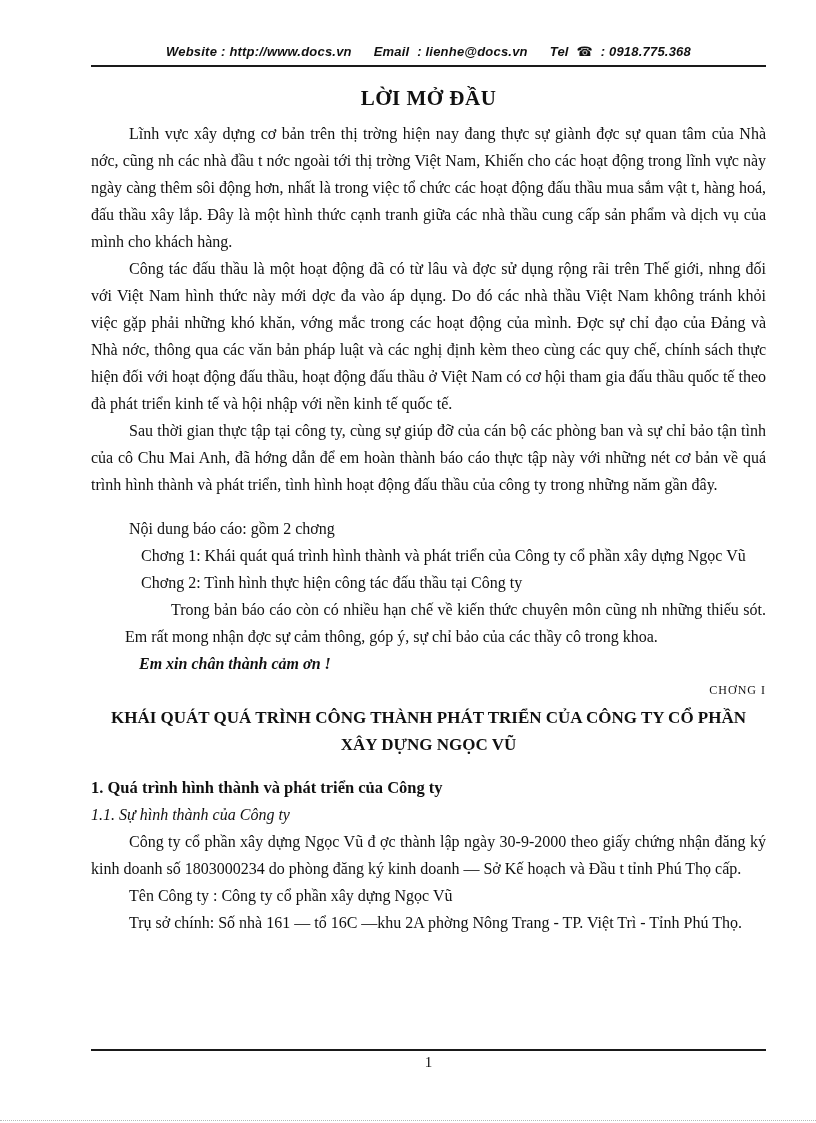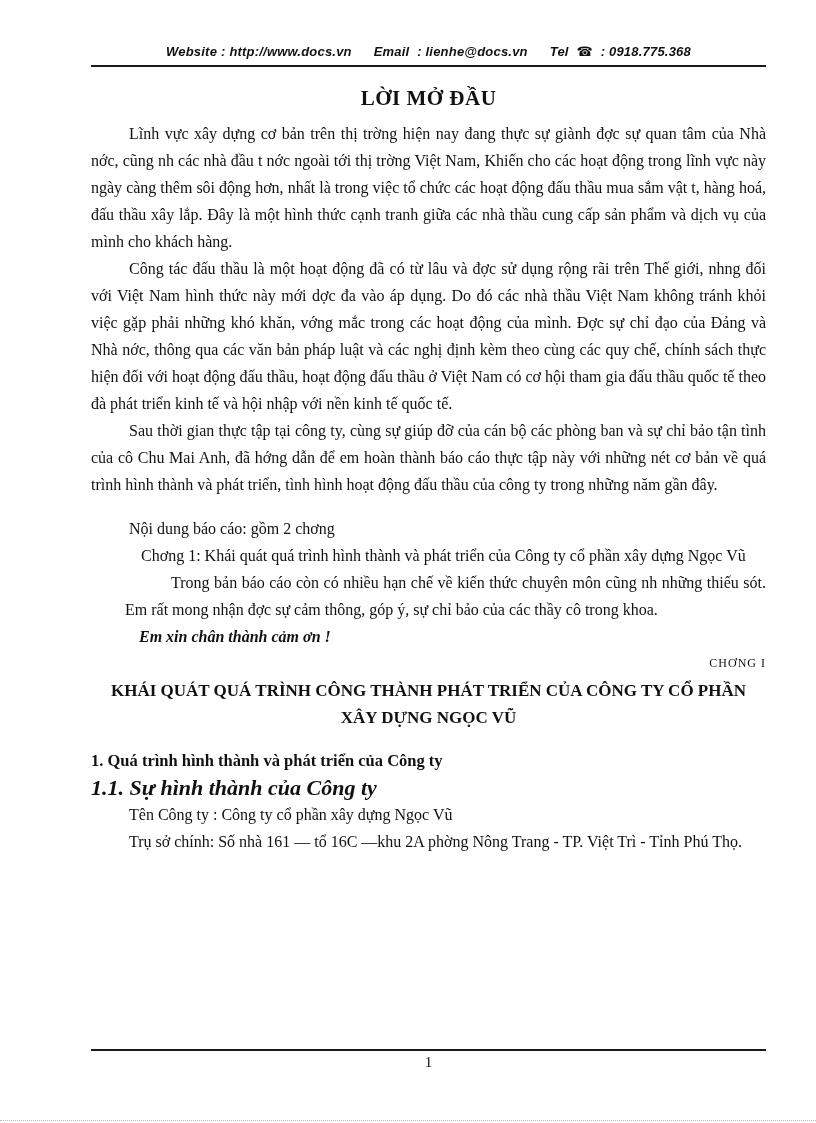--- a/index.html
+++ b/index.html
@@ -35,21 +35,21 @@
   }
   p { margin:0; }
   .para { text-align:justify; text-indent:38px; }
   .outline-lead { margin-top:17px; text-indent:38px; }
   .chapter-line { text-indent:50px; text-align:justify; }
   .closing { text-align:justify; text-indent:46px;margin-left:34px; }
   .thanks { font-weight:bold; font-style:italic; text-indent:48px; }
   .chap-label { text-align:right; font-weight:normal; font-size:12px; letter-spacing:1px; }
   .chap-title { text-align:center; font-weight:bold; font-size:17px; line-height:27px; }
   .sec-h1 { font-weight:bold; font-size:16.5px;margin-top:16px; }
-  .sec-h2 { font-weight:bold; font-style:italic; font-size:22px; }
+  .sec-h2 { font-weight:normal; font-style:italic; font-size:16px; }
   
   .doc-footer {
     position:absolute; top:1049px; left:91px; width:675px;
     border-top:2px solid #1a1a1a;
     text-align:center; font-size:15px; padding-top:3px;
   }
   .page-edge-dots {
     position:absolute; left:0; right:0; bottom:2px;
     border-bottom:1px dotted #b9b9b9;
   }
@@ -65,30 +65,32 @@
 
   <div class="content">
     <div class="title">LỜI MỞ ĐẦU</div>
 
     <p class="para">Lĩnh vực xây dựng cơ bản trên thị trờng  hiện nay đang thực sự giành đợc   sự quan tâm của Nhà nớc,  cũng nh  các nhà đầu t  nớc  ngoài tới thị trờng  Việt Nam, Khiến cho các hoạt động  trong lĩnh vực này ngày càng thêm sôi động hơn, nhất là trong việc tổ chức các hoạt động đấu thầu mua sắm vật t,  hàng hoá, đấu thầu xây lắp. Đây là một hình thức cạnh tranh giữa các nhà thầu cung cấp sản phẩm và dịch vụ của mình cho khách hàng.</p>
     <p class="para">Công tác đấu thầu là một hoạt động đã có từ lâu và đợc  sử dụng rộng rãi trên Thế giới, nhng  đối với Việt Nam hình thức này mới dợc  đa  vào áp dụng. Do đó các nhà thầu Việt Nam không tránh khỏi việc gặp phải những khó khăn, vớng  mắc trong các hoạt động của mình. Đợc  sự chỉ đạo của Đảng và Nhà nớc,  thông qua các văn bản pháp luật và các nghị định kèm theo cùng các quy chế, chính sách thực hiện đối với hoạt động đấu thầu, hoạt động đấu thầu ở Việt Nam có cơ hội tham gia đấu thầu quốc tế theo đà phát triển kinh tế và hội nhập với nền kinh tế quốc tế.</p>
     <p class="para">Sau thời gian thực tập tại công ty, cùng sự giúp đỡ của cán bộ các phòng ban và sự chỉ bảo tận tình của cô Chu Mai Anh, đã hớng  dẫn để em hoàn thành báo cáo thực tập này với những nét cơ bản về quá trình hình thành và phát triển, tình hình hoạt động đấu thầu của công ty trong những năm gần đây.</p>
 
     <p class="outline-lead">Nội dung báo cáo: gồm 2 chơng</p>
     <p class="chapter-line">Chơng  1: Khái quát quá trình hình thành và phát triển của Công ty cổ phần xây dựng Ngọc Vũ</p>
+    <p class="chapter-line">Chơng  2: Tình hình thực hiện công tác đấu thầu tại Công ty</p>
 
     <p class="closing">Trong bản báo cáo còn có nhiều hạn chế về kiến thức chuyên môn cũng nh những thiếu sót. Em rất mong nhận đợc  sự cảm thông, góp ý, sự chỉ bảo của các thầy cô trong khoa.</p>
     <p class="thanks">Em xin chân thành cảm ơn !</p>
 
     <div class="chap-label">CHƠNG   I</div>
     <div class="chap-title">KHÁI QUÁT QUÁ TRÌNH CÔNG THÀNH PHÁT TRIỂN CỦA CÔNG TY CỔ PHẦN XÂY DỰNG NGỌC VŨ</div>
 
     <div class="sec-h1">1. Quá trình hình thành và phát triển của Công ty</div>
     <div class="sec-h2">1.1. Sự hình thành của Công ty</div>
 
+    <p class="para">Công ty cổ phần xây dựng  Ngọc Vũ đ ợc thành lập ngày 30-9-2000 theo giấy chứng nhận đăng ký kinh doanh số 1803000234 do phòng đăng ký kinh doanh — Sở Kế hoạch và Đầu t  tỉnh Phú Thọ cấp.</p>
     <p class="para">Tên Công ty : Công ty cổ phần xây dựng Ngọc Vũ</p>
     <p class="para">Trụ sở chính: Số nhà 161 — tổ 16C —khu 2A phờng  Nông Trang - TP. Việt Trì - Tỉnh Phú Thọ.</p>
   </div>
 
   <div class="doc-footer">
     <span>1</span>
   </div>
 
   <div class="page-edge-dots"></div>
 </div>

